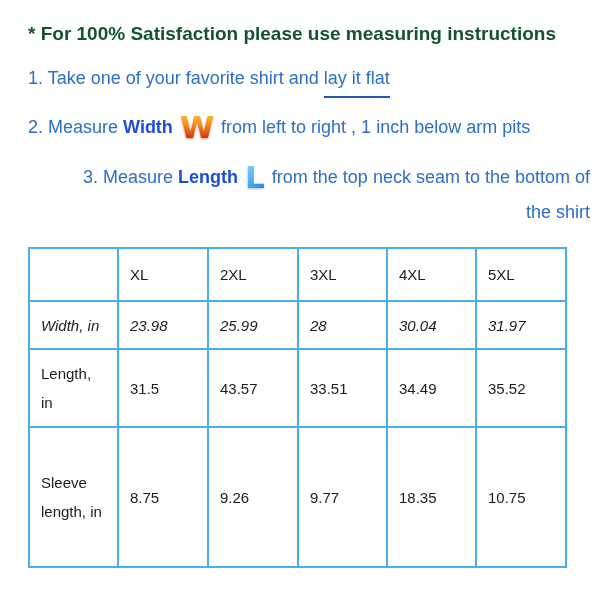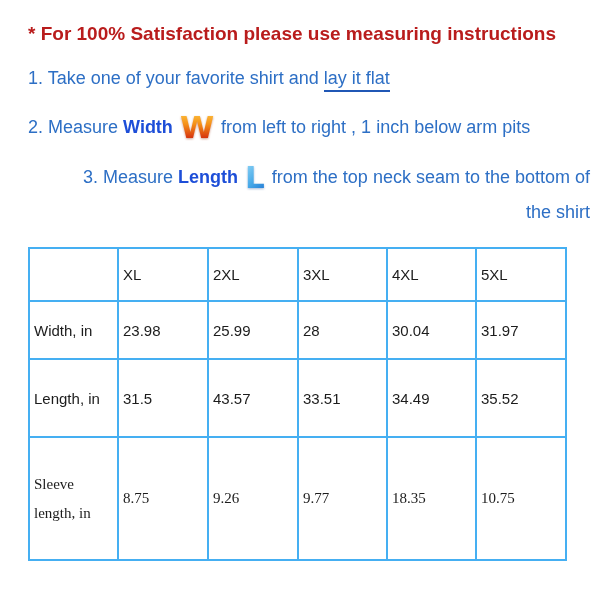--- a/index.html
+++ b/index.html
@@ -8,40 +8,40 @@
     width: 600px;
     height: 600px;
     background: #ffffff;
     overflow: hidden;
     font-family: "Liberation Sans", sans-serif;
   }
   .content {
     padding: 17px 10px 0 28px;
   }
   .heading {
-    color: #b91c1c;
+    color: #14532d;
     font-weight: bold;
     font-size: 19px;
     line-height: 34px;
   }
   .step {
     margin: 0;
     color: #2d6fc5;
     font-size: 18px;
   }
   .step b {
     color: #1d4ed8;
     font-weight: bold;
   }
   .step1 { margin-top: 16px; line-height: 22px; }
   .step2 { margin-top: 20px; line-height: 30px; }
   .step3 { margin-top: 12px; line-height: 30px; text-align: right; }
   .underlined {
     border-bottom: 2px solid #2057b5;
-    padding-bottom: 2px;
+    padding-bottom: 8px;
   }
   .letter-icon {
     display: inline-block;
     font-family: "DejaVu Sans", sans-serif;
     font-weight: bold;
     font-size: 31px;
     line-height: 36px;
     vertical-align: middle;
     margin: 0 7px 2px 7px;
     -webkit-background-clip: text;
@@ -62,28 +62,28 @@
     table-layout: fixed;
     width: 537px;
     margin-top: 20px;
   }
   table.size-table td {
     border: 2px solid #45aff2;
     background: #ffffff;
     color: #1c1c1c;
     font-size: 15px;
     line-height: 29px;
-    padding: 4px 4px;
+    padding: 4px 11px;
     vertical-align: middle;
     overflow: hidden;
   }
   tr.r-head   { height: 53px; }
-  tr.r-width  { height: 58px; }
+  tr.r-width  { height: 48px; font-style: italic; }
   tr.r-length { height: 78px; }
-  tr.r-sleeve { height: 123px; font-family: Liberation Serif, serif; }
+  tr.r-sleeve { height: 140px; }
 </style>
 </head>
 <body>
 
 <div class="content">
 
   <div class="heading">
     <div>* For 100% Satisfaction please use measuring instructions</div>
   </div>
 

